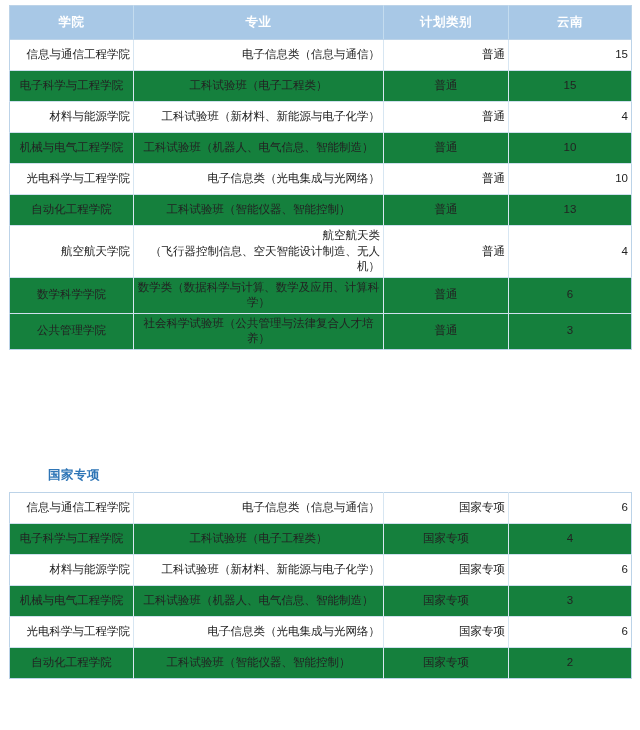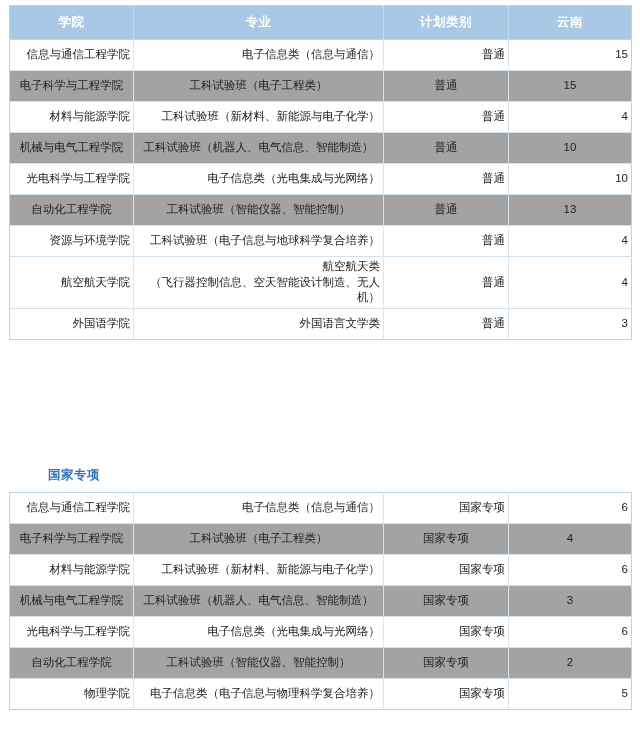--- a/index.html
+++ b/index.html
@@ -62,21 +62,21 @@
     border-bottom: 1px solid #cfe0ee;
     padding: 2px 3px;
     line-height: 1.35;
     vertical-align: middle;
     background: transparent;
   }
   table.plan-table td:last-child { border-right: none; }
   table.plan-table tbody tr:last-child td { border-bottom: none; }
 
   table.plan-table tbody tr.row-odd  td { background: #ffffff; text-align: right; }
-  table.plan-table tbody tr.row-even td { background: #a3a3a3; }
+  table.plan-table tbody tr.row-even td { background: #15803d; }
 
   table.plan-table tbody tr.tall td { height: 42px; }
 
   td.cell-major .major-line2 { display: block; }
 
   .section-label {
     color: #2e75b6;
     font-weight: bold;
     font-size: 12.5px;
     position: absolute;
@@ -136,38 +136,38 @@
             <td class="cell-major">电子信息类（光电集成与光网络）</td>
             <td class="cell-category">普通</td>
             <td class="cell-quota">10</td>
           </tr>
           <tr class="row-even">
             <td class="cell-college">自动化工程学院</td>
             <td class="cell-major">工科试验班（智能仪器、智能控制）</td>
             <td class="cell-category">普通</td>
             <td class="cell-quota">13</td>
           </tr>
-          <tr class="row-odd">
-            <td class="cell-college">资源与环境学院</td>
-            <td class="cell-major">工科试验班（电子信息与地球科学复合培养）</td>
-            <td class="cell-category">普通</td>
-            <td class="cell-quota">4</td>
-          </tr>
           <tr class="row-odd tall">
             <td class="cell-college">航空航天学院</td>
             <td class="cell-major">
               <span class="major-line1" style="display: block;">航空航天类</span>
               <span class="major-line2">（飞行器控制信息、空天智能设计制造、无人机）</span>
             </td>
             <td class="cell-category">普通</td>
             <td class="cell-quota">4</td>
           </tr>
-          <tr class="row-odd">
-            <td class="cell-college">外国语学院</td>
-            <td class="cell-major">外国语言文学类</td>
+          <tr class="row-even">
+            <td class="cell-college">数学科学学院</td>
+            <td class="cell-major">数学类（数据科学与计算、数学及应用、计算科学）</td>
+            <td class="cell-category">普通</td>
+            <td class="cell-quota">6</td>
+          </tr>
+          <tr class="row-even">
+            <td class="cell-college">公共管理学院</td>
+            <td class="cell-major">社会科学试验班（公共管理与法律复合人才培养）</td>
             <td class="cell-category">普通</td>
             <td class="cell-quota">3</td>
           </tr>
         </tbody>
     </table>
   </div>
 
   <div id="section-label-wrap">
     <span class="section-label">国家专项</span>
   </div>
@@ -210,23 +210,17 @@
             <td class="cell-major">电子信息类（光电集成与光网络）</td>
             <td class="cell-category">国家专项</td>
             <td class="cell-quota">6</td>
           </tr>
           <tr class="row-even">
             <td class="cell-college">自动化工程学院</td>
             <td class="cell-major">工科试验班（智能仪器、智能控制）</td>
             <td class="cell-category">国家专项</td>
             <td class="cell-quota">2</td>
           </tr>
-          <tr class="row-odd">
-            <td class="cell-college">物理学院</td>
-            <td class="cell-major">电子信息类（电子信息与物理科学复合培养）</td>
-            <td class="cell-category">国家专项</td>
-            <td class="cell-quota">5</td>
-          </tr>
         </tbody>
     </table>
   </div>
 
 </div>
 
 </body></html>

